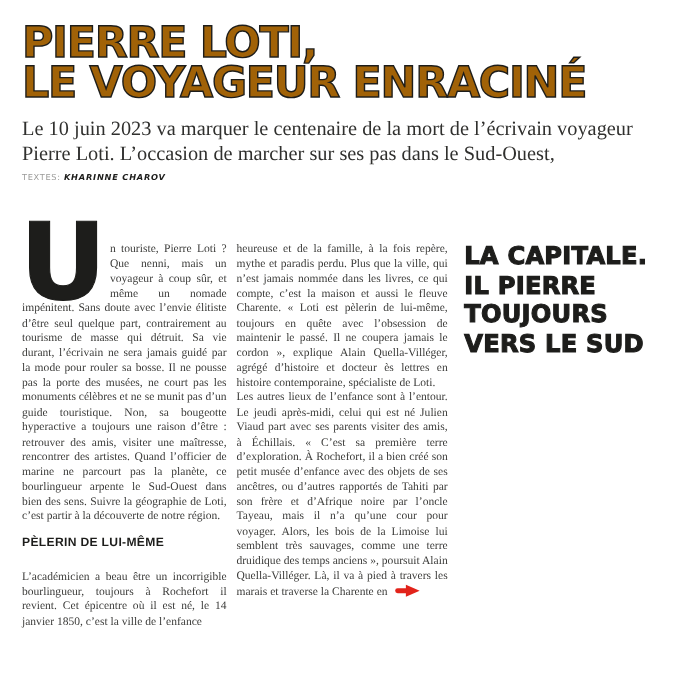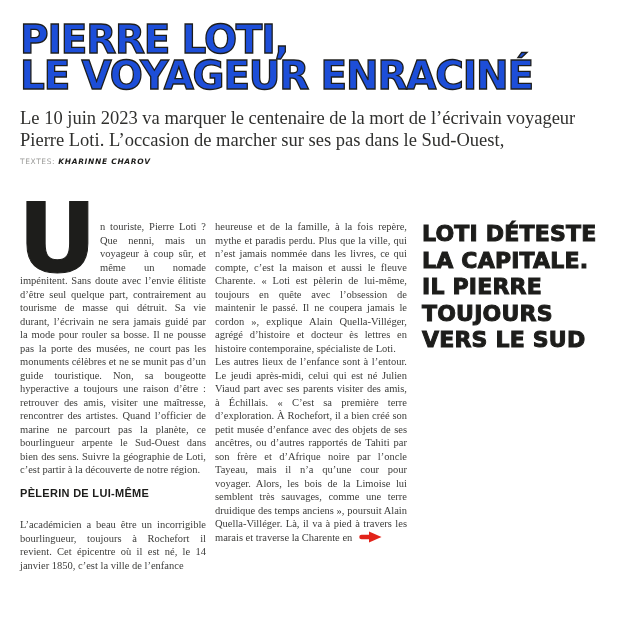--- a/index.html
+++ b/index.html
@@ -8,21 +8,21 @@
 
   .page { width: 620px; height: 618px; padding: 22px 20px 0 20px; background: #fff; }
 
   
   .headline {
     font-family: "DejaVu Sans", sans-serif;
     font-weight: bold;
     font-size: 39px;
     line-height: 36px;
     letter-spacing: -1.2px;
-    color: #1d4ed8;
+    color: #a16207;
     -webkit-text-stroke: 1.3px #1d1d1b;
   }
 
   
   .standfirst {
     margin-top: 13px;
     font-size: 18.5px;
     line-height: 22px;
     color: #30302e;
   }
@@ -136,21 +136,20 @@
     <div class="col col-2">
       <p>heureuse et de la famille, à la fois repère, mythe et paradis perdu. Plus que la ville, qui n’est jamais nommée dans les livres, ce qui compte, c’est la maison et aussi le fleuve Charente. « Loti est pèlerin de lui-même, toujours en quête avec l’obsession de maintenir le passé. Il ne coupera jamais le cordon », explique Alain Quella-Villéger, agrégé d’histoire et docteur ès lettres en histoire contemporaine, spécialiste de Loti.</p>
       <p><span>Les autres lieux de l’enfance sont à l’entour. Le jeudi après-midi, celui qui est né Julien Viaud part avec ses parents visiter des amis, à Échillais. « C’est sa première terre d’exploration. À Rochefort, il a bien créé son petit musée d’enfance avec des objets de ses ancêtres, ou d’autres rapportés de Tahiti par son frère et d’Afrique noire par l’oncle Tayeau, mais il n’a qu’une cour pour voyager. Alors, les bois de la Limoise lui semblent très sauvages, comme une terre druidique des temps anciens », poursuit Alain Quella-Villéger. Là, il va à pied à travers les marais et traverse la Charente en</span><span class="cont-arrow"><svg width="23" height="12" viewBox="0 0 23 12">
               <line x1="2.5" y1="6" x2="11" y2="6" stroke="#e2231a" stroke-width="4.5" stroke-linecap="round"></line>
               <polygon points="10,0.5 22.5,6 10,11.5" fill="#e2231a"></polygon>
             </svg></span></p>
     </div>
 
     <div class="col-quote">
       <div class="pull-quote">
-        <div>LOTI DÉTESTE</div>
         <div>LA CAPITALE.</div>
         <div>IL PIERRE</div>
         <div>TOUJOURS</div>
         <div>VERS LE SUD</div>
       </div>
     </div>
 
   </div>
 </div>
 

